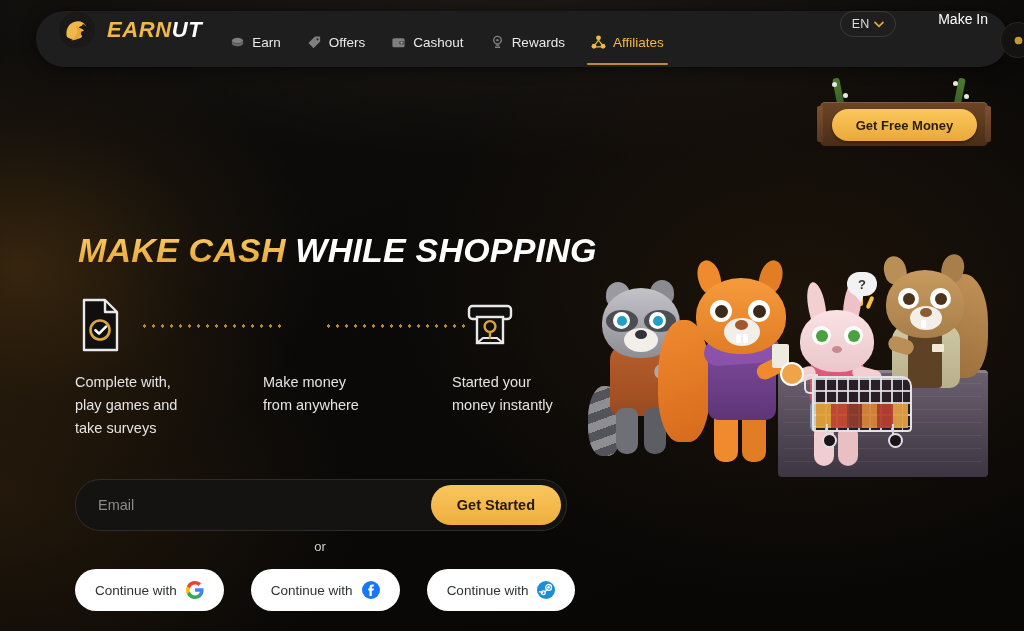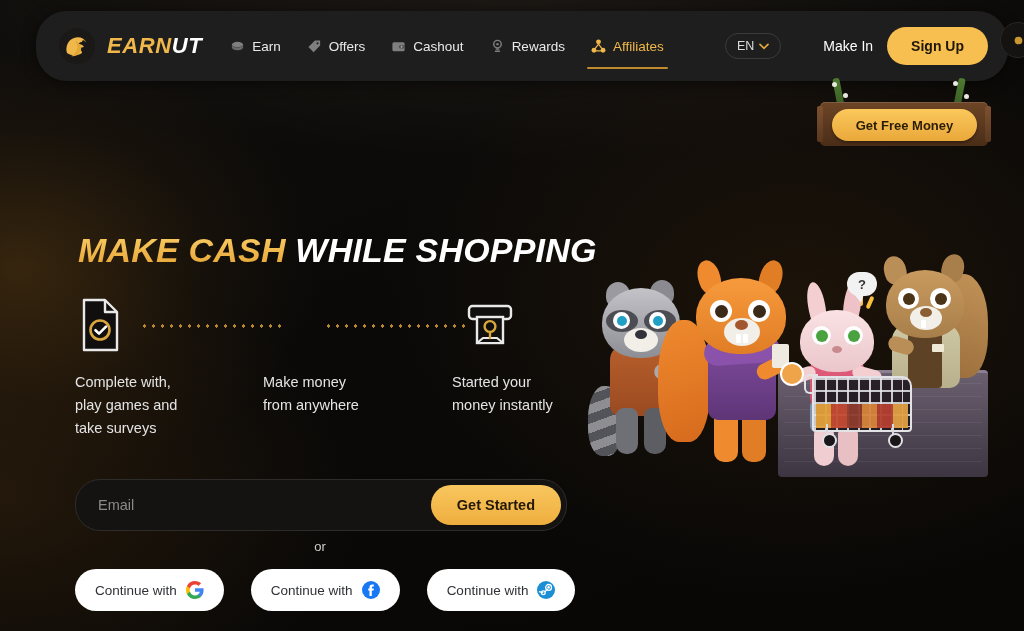--- a/index.html
+++ b/index.html
@@ -17,24 +17,24 @@
       radial-gradient(ellipse 420px 300px at 2% 42%, rgba(150,96,24,0.30) 0%, rgba(90,58,16,0.12) 45%, rgba(0,0,0,0) 72%),
       radial-gradient(ellipse 520px 340px at 0% 78%, rgba(126,78,20,0.22) 0%, rgba(0,0,0,0) 70%),
       radial-gradient(ellipse 600px 420px at 78% 48%, rgba(96,58,16,0.22) 0%, rgba(0,0,0,0) 70%),
       radial-gradient(ellipse 700px 200px at 50% 0%, rgba(40,34,28,0.55) 0%, rgba(0,0,0,0) 80%),
       linear-gradient(160deg,#100e0c 0%,#0a0908 45%,#080706 100%);
     overflow:hidden;
   }
 
   
   #navbar{
-    position:absolute;left:36px;top:11px;width:972px;height:70px;
+    position:absolute;left:36px;top:11px;width:972px;height:56px;
     background:#1e1e1e;
     border-radius:31px;
-    display:flex;align-items:center;
+    display:flex;align-items:flex-start;
     box-shadow:0 2px 14px rgba(0,0,0,.55);
   }
   .brand{display:flex;align-items:center;gap:11px;margin-left:22px;}
   .logo-mark{width:38px;height:38px;position:relative;flex:0 0 auto;}
   .brand-name{
     font-size:22px;font-weight:bold;font-style:italic;letter-spacing:.6px;
     color:#f0b84a;white-space:nowrap;
   }
   .brand-name .w{color:#ffffff;}
 
@@ -286,21 +286,20 @@
       <span>EN</span>
       <span>
         <svg viewBox="0 0 10 7" width="10" height="7">
             <path d="M1 1.4 5 5.4 9 1.4" stroke="#e0a93c" stroke-width="1.7" fill="none" stroke-linecap="round"></path>
           </svg>
       </span>
     </div>
 
     <div class="auth">
       <span class="signin">Make In</span>
-      <button class="signup">Sign Up</button>
     </div>
   </div>
 
   <div id="edge-badge">
     <svg viewBox="0 0 12 12" width="11" height="11">
         <circle cx="6" cy="6" r="4.2" fill="#c9972f"></circle>
       </svg>
   </div>
 
   <div id="free-money">

